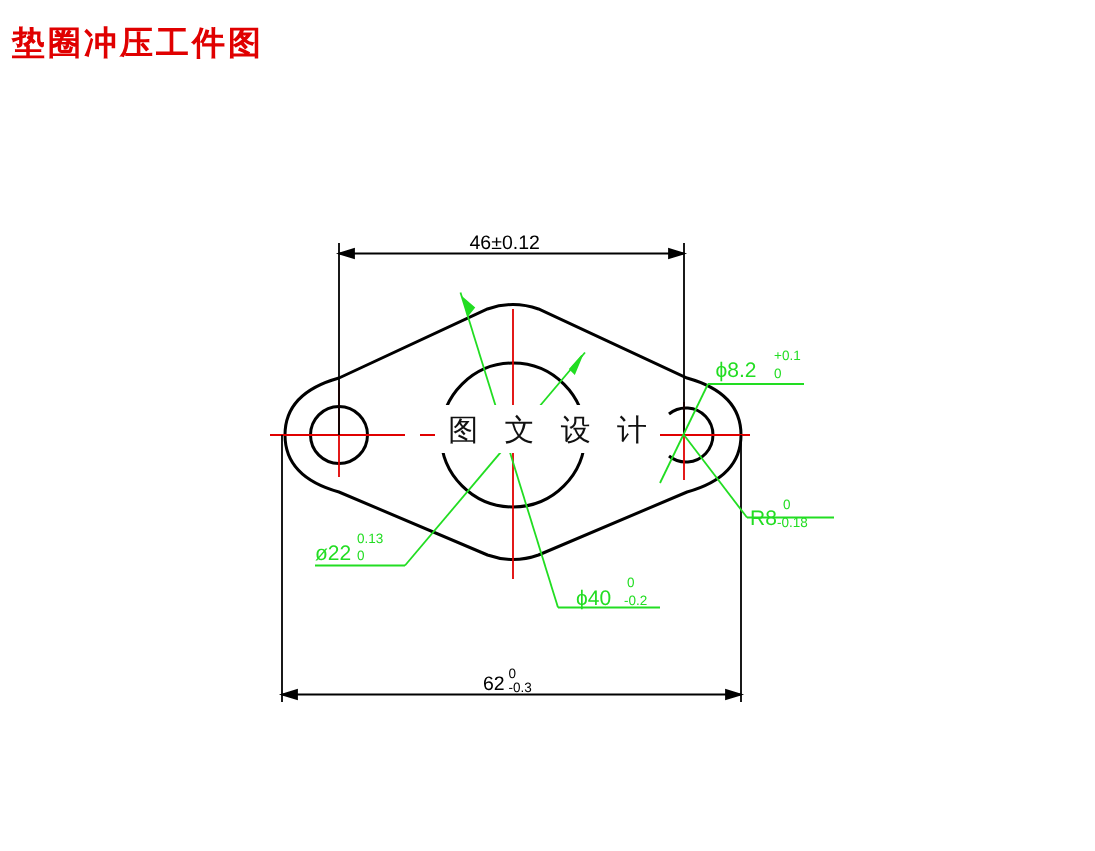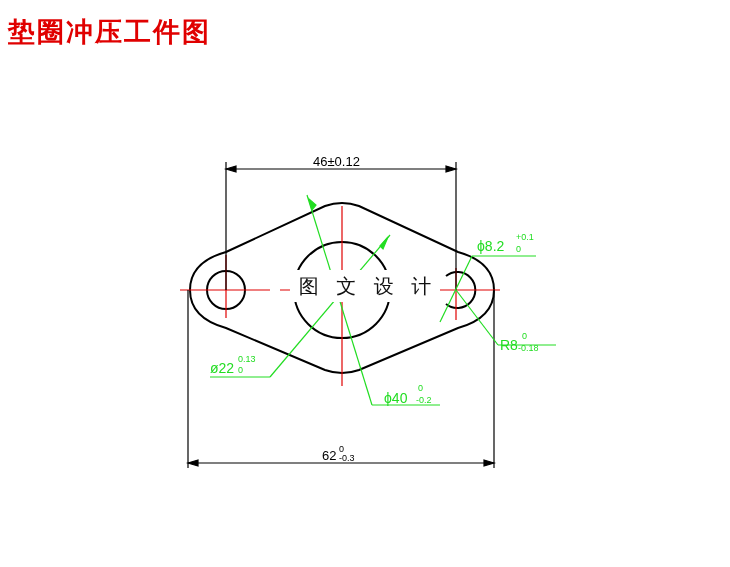--- a/index.html
+++ b/index.html
@@ -1,17 +1,17 @@
 <!DOCTYPE html>
 <html><head>
 <meta charset="utf-8">
 <style>
   html, body { margin:0; padding:0; background:#ffffff; }
   body { width:730px; height:567px; position:relative; overflow:hidden; font-family:"DejaVu Sans", sans-serif; }
-  .title { position:absolute; left:8px; top:14px; font-family:"DejaVu Serif", serif; font-size:27px; font-weight:bold; color:#e00000; letter-spacing:2px; }
+  .title { position:absolute; left:8px; top:14px; font-family:"DejaVu Serif", serif; font-size:22px; font-weight:bold; color:#e00000; letter-spacing:2px; }
   svg.drawing { position:absolute; left:0; top:0; }
   .watermark { position:absolute; left:290px; top:270px; height:32px; width:150px; background:#ffffff; display:flex; align-items:center; justify-content:space-around; font-family:"DejaVu Sans", sans-serif; font-size:20px; color:#111; }
   .dimtext { font-family:"Liberation Sans", sans-serif; }
 </style>
 </head>
 <body>
 
 <div class="title">垫圈冲压工件图</div>
 
 <svg class="drawing" width="730" height="567" viewBox="0 0 730 567" xmlns="http://www.w3.org/2000/svg">

